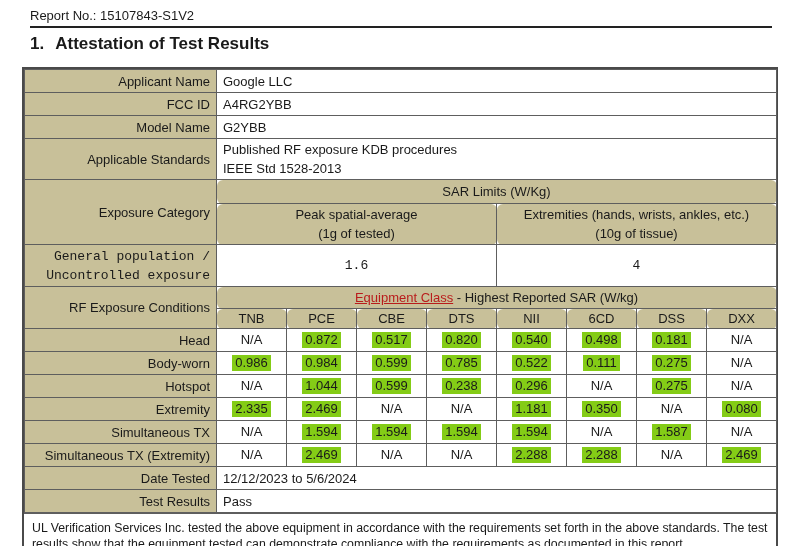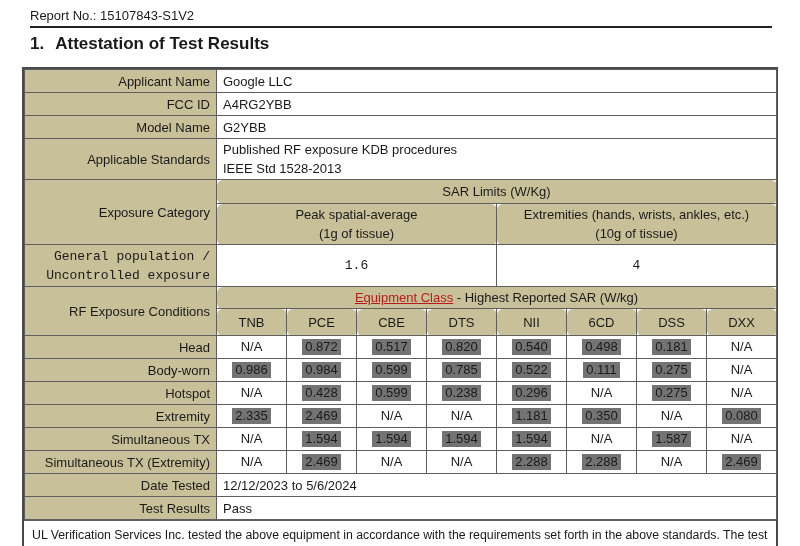--- a/index.html
+++ b/index.html
@@ -64,35 +64,35 @@
   td.center { text-align: center; }
   td.tan { background: #c8c099; border-radius: 6px; }
   td.white { background: #ffffff; }
 
   .h23 { height: 23px; }
   .h24 { height: 24px; }
   .h40 { height: 40px; }
   .h41 { height: 41px; }
   .h42 { height: 42px; font-family: Liberation Mono, monospace; }
   .h22 { height: 22px; }
-  .h20 { height: 27px; }
+  .h20 { height: 20px; }
 
   .two-line div { line-height: 19px; }
 
   a.eq-link {
     color: #b91c1c;
     text-decoration: underline;
     cursor: pointer;
   }
   .sar-cell span {
     display: inline-block;
     padding: 0 3px;
     line-height: 16px;
   }
-  .sar-cell span.hl { background: #737373; }
+  .sar-cell span.hl { background: #84cc16; }
 
   .footer-note {
     border-top: 1px solid #5e5e5e;
     background: #ffffff;
     padding: 7px 8px 10px 8px;
     font-size: 12.3px;
     line-height: 15.5px;
     min-height: 40px;
   }
 </style>
@@ -150,21 +150,21 @@
       </tr>
 
       <tr class="h24">
         <td class="lbl" rowspan="2">Exposure Category</td>
         <td class="center tan" colspan="8">SAR Limits (W/Kg)</td>
       </tr>
 
       <tr class="h41">
         <td class="center tan two-line" colspan="4">
           <div>Peak spatial-average</div>
-          <div>(1g of tissue)</div>
+          <div>(1g of tested)</div>
         </td>
         <td class="center tan two-line" colspan="4">
           <div>Extremities (hands, wrists, ankles, etc.)</div>
           <div>(10g of tissue)</div>
         </td>
       </tr>
 
       <tr class="h42">
         <td class="lbl two-line">
           <div>General population /</div>
@@ -212,21 +212,21 @@
         <td class="center white sar-cell"><span class="hl">0.785</span></td>
         <td class="center white sar-cell"><span class="hl">0.522</span></td>
         <td class="center white sar-cell"><span class="hl">0.111</span></td>
         <td class="center white sar-cell"><span class="hl">0.275</span></td>
         <td class="center white sar-cell"><span>N/A</span></td>
       </tr>
 
       <tr class="h23">
         <td class="lbl">Hotspot</td>
         <td class="center white sar-cell"><span>N/A</span></td>
-        <td class="center white sar-cell"><span class="hl">0.428</span></td>
+        <td class="center white sar-cell"><span class="hl">1.044</span></td>
         <td class="center white sar-cell"><span class="hl">0.599</span></td>
         <td class="center white sar-cell"><span class="hl">0.238</span></td>
         <td class="center white sar-cell"><span class="hl">0.296</span></td>
         <td class="center white sar-cell"><span>N/A</span></td>
         <td class="center white sar-cell"><span class="hl">0.275</span></td>
         <td class="center white sar-cell"><span>N/A</span></td>
       </tr>
 
       <tr class="h23">
         <td class="lbl">Extremity</td>

